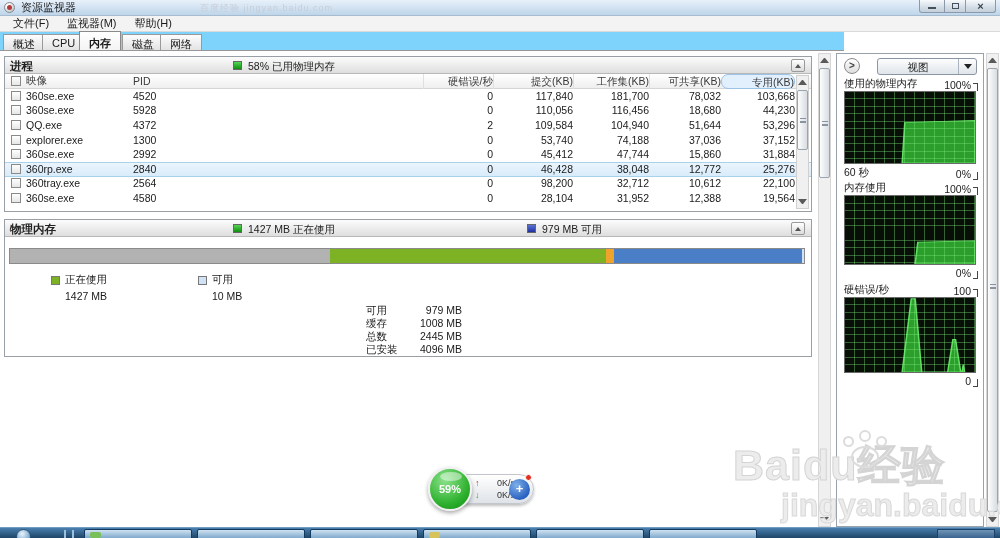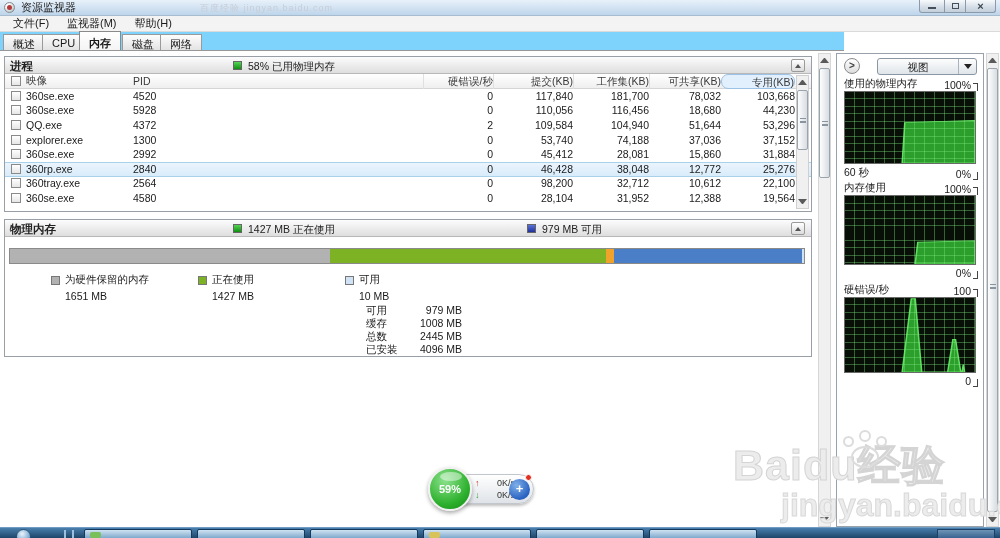--- a/index.html
+++ b/index.html
@@ -234,21 +234,21 @@
       </div>
       <div class="trow">
         <span class="c-name">
           <span class="cb"></span>
           <span>360se.exe</span>
         </span>
         <span class="c-pid">2992</span>
         <span class="c-sp"></span>
         <span class="c-n n1">0</span>
         <span class="c-n n2">45,412</span>
-        <span class="c-n n3">28,081</span>
+        <span class="c-n n3">47,744</span>
         <span class="c-n n4">15,860</span>
         <span class="c-n n5">31,884</span>
       </div>
       <div class="trow selected">
         <span class="c-name">
           <span class="cb"></span>
           <span>360rp.exe</span>
         </span>
         <span class="c-pid">2840</span>
         <span class="c-sp"></span>
@@ -306,27 +306,20 @@
       </span>
   </div>
   <div class="membar">
     <div class="seg" style="background: rgb(178, 178, 178); width: 40.3%;"></div>
       <div class="seg" style="background: rgb(125, 178, 36); width: 34.8%;"></div>
       <div class="seg" style="background: rgb(239, 163, 42); width: 1%;"></div>
       <div class="seg" style="background: rgb(74, 126, 198); width: 23.6%;"></div>
       <div class="seg" style="background: rgb(207, 226, 246); width: 0.3%;"></div>
   </div>
   <div class="legend">
-    <div class="litem">
-        <div class="lrow">
-          <span class="lsq" style="background: rgb(178, 178, 178);"></span>
-          <span>为硬件保留的内存</span>
-        </div>
-        <div class="lval">1651 MB</div>
-      </div>
       <div class="litem">
         <div class="lrow">
           <span class="lsq" style="background: rgb(125, 178, 36);"></span>
           <span>正在使用</span>
         </div>
         <div class="lval">1427 MB</div>
       </div>
       <div class="litem">
         <div class="lrow">
           <span class="lsq" style="background: rgb(207, 226, 246);"></span>

